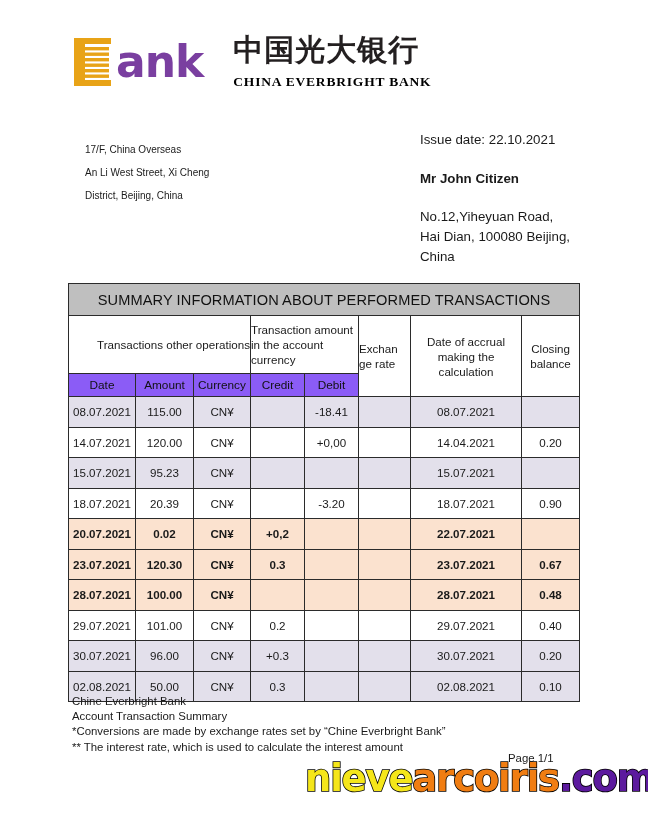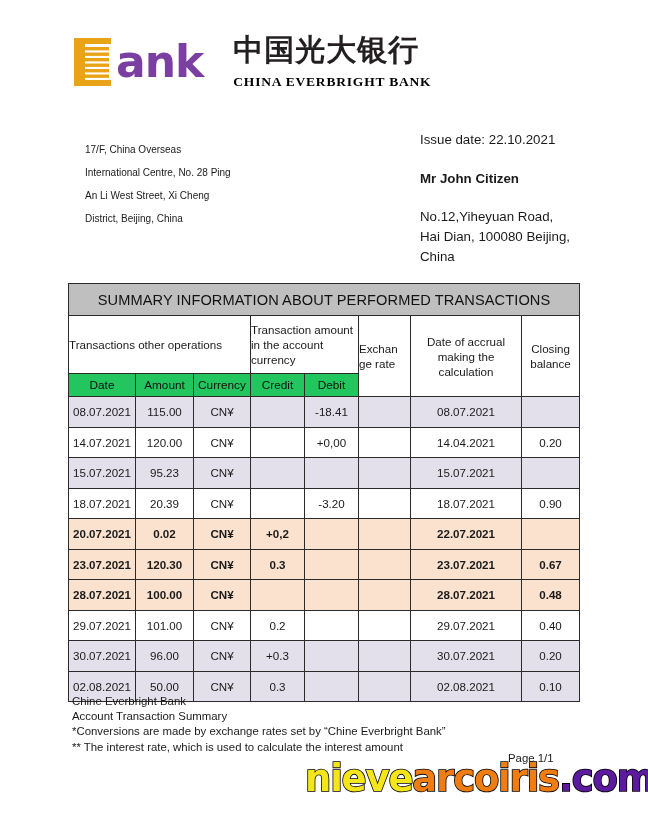--- a/index.html
+++ b/index.html
@@ -112,25 +112,25 @@
     height: 31px;
     color: #111;
   }
   .grp-cell {
     font-size: 11.6px;
     color: #1a1a1a;
     height: 57px;
     padding: 0 7px;
     line-height: 15px;
   }
-  .grp-left { text-align: left; }
+  .grp-left { text-align: right; }
   .grp-wrap { text-align: left; }
   .grp-center { text-align: center; }
   .sub-cell {
-    background: #22c55e;
+    background: #8b5cf6;
     text-align: center;
     font-size: 11.8px;
     font-weight: bold;
     height: 22px;
     color: #111;
   }
   .data-row td {
     height: 29.5px;
     text-align: center;
     font-size: 11.6px;
@@ -196,21 +196,20 @@
     <span class="logo-word">ank</span>
   </div>
   <div class="bank-cn-block">
     <div class="bank-cn">中国光大银行</div>
     <div class="bank-en">CHINA EVERBRIGHT BANK</div>
   </div>
 </div>
 
 <div class="addr-left">
   <div>17/F, China Overseas</div>
-  <div>International Centre, No. 28 Ping</div>
   <div>An Li West Street, Xi Cheng</div>
   <div>District, Beijing, China</div>
 </div>
 
 <div class="addr-right">
   <div class="issue-date">Issue date: 22.10.2021</div>
   <div class="recipient-name">Mr John Citizen</div>
   <div class="recipient-line">No.12,Yiheyuan Road,</div>
   <div class="recipient-line">Hai Dian, 100080 Beijing,</div>
   <div class="recipient-line">China</div>

